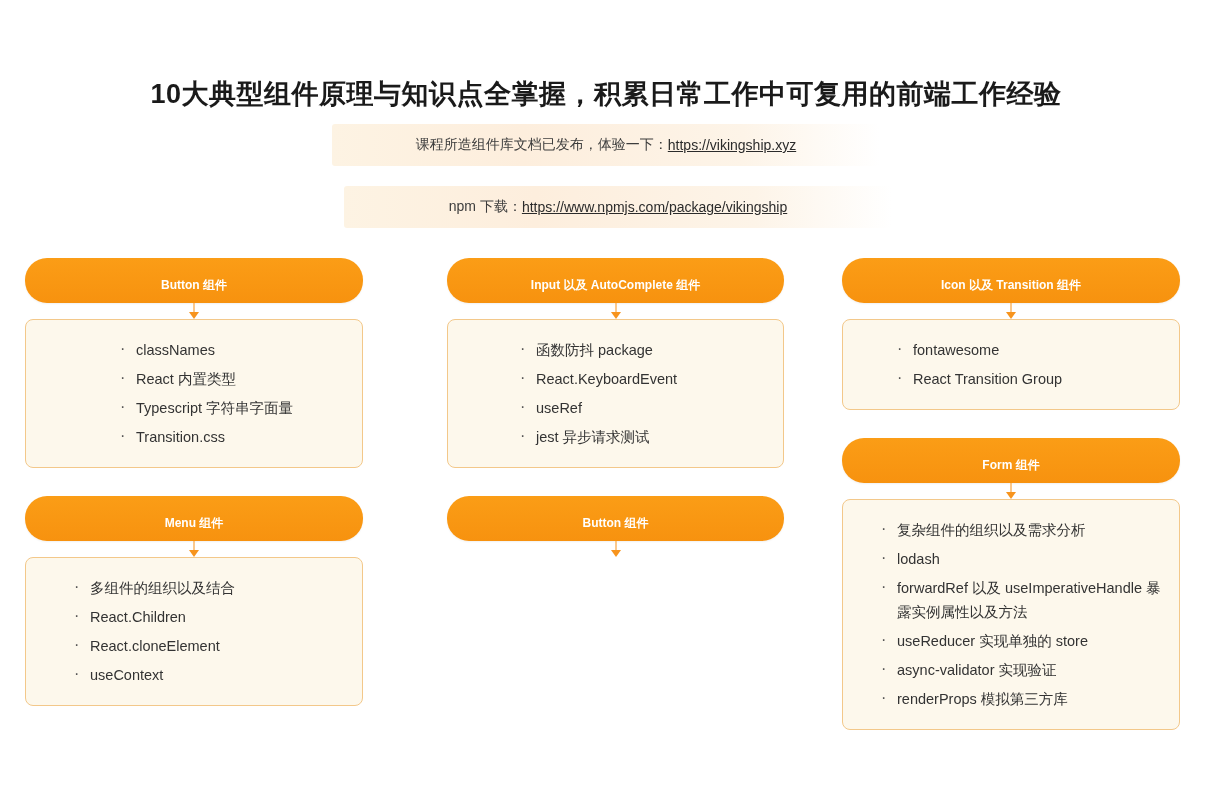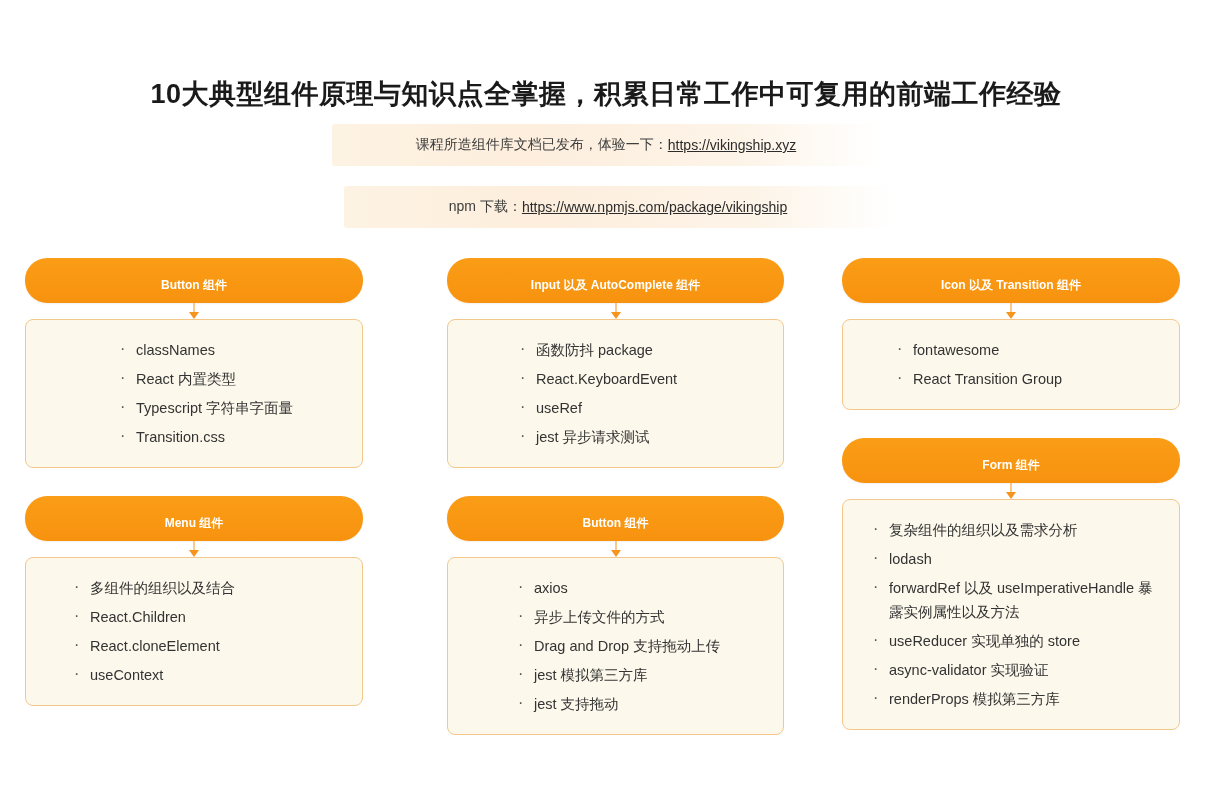--- a/index.html
+++ b/index.html
@@ -145,21 +145,21 @@
   }
 
   .group-gap { height: 28px; }
 
   
   .box-button { padding-left: 88px; }
   .box-input { padding-left: 66px; }
   .box-icon { padding-left: 48px; }
   .box-menu { padding-left: 42px; }
   .box-upload { padding-left: 64px; }
-  .box-form { padding-left: 24px; }
+  .box-form { padding-left: 32px; }
 </style>
 </head>
 <body>
 
 <div class="page">
 
   <div class="title">10大典型组件原理与知识点全掌握，积累日常工作中可复用的前端工作经验</div>
 
   <div class="banner banner-1">
     <span>课程所造组件库文档已发布，体验一下：</span>
@@ -206,29 +206,20 @@
         <li>React.KeyboardEvent</li>
         <li>useRef</li>
         <li>jest 异步请求测试</li>
       </ul>
     </div>
 
     <div class="group-gap"></div>
 
     <div class="header-pill">Button 组件</div>
     <div class="connector"></div>
-    <div class="body-box box-upload">
-      <ul>
-        <li>axios</li>
-        <li>异步上传文件的方式</li>
-        <li>Drag and Drop 支持拖动上传</li>
-        <li>jest 模拟第三方库</li>
-        <li>jest 支持拖动</li>
-      </ul>
-    </div>
   </div>
 
   <div class="col col-3">
     <div class="header-pill">Icon 以及 Transition 组件</div>
     <div class="connector"></div>
     <div class="body-box box-icon">
       <ul>
         <li>fontawesome</li>
         <li>React Transition Group</li>
       </ul>

